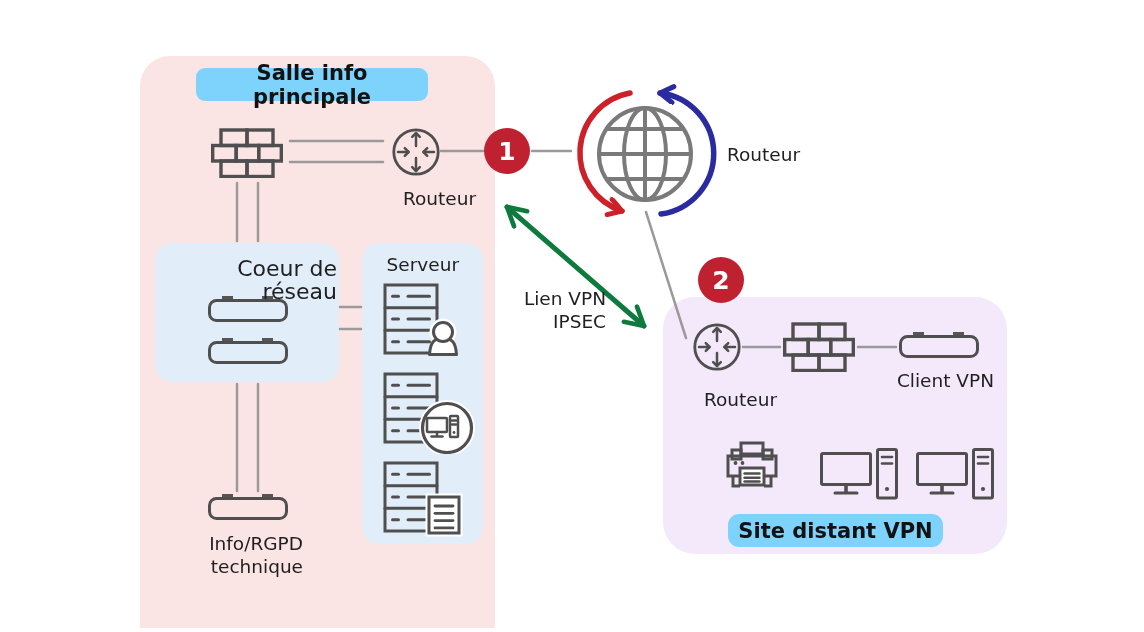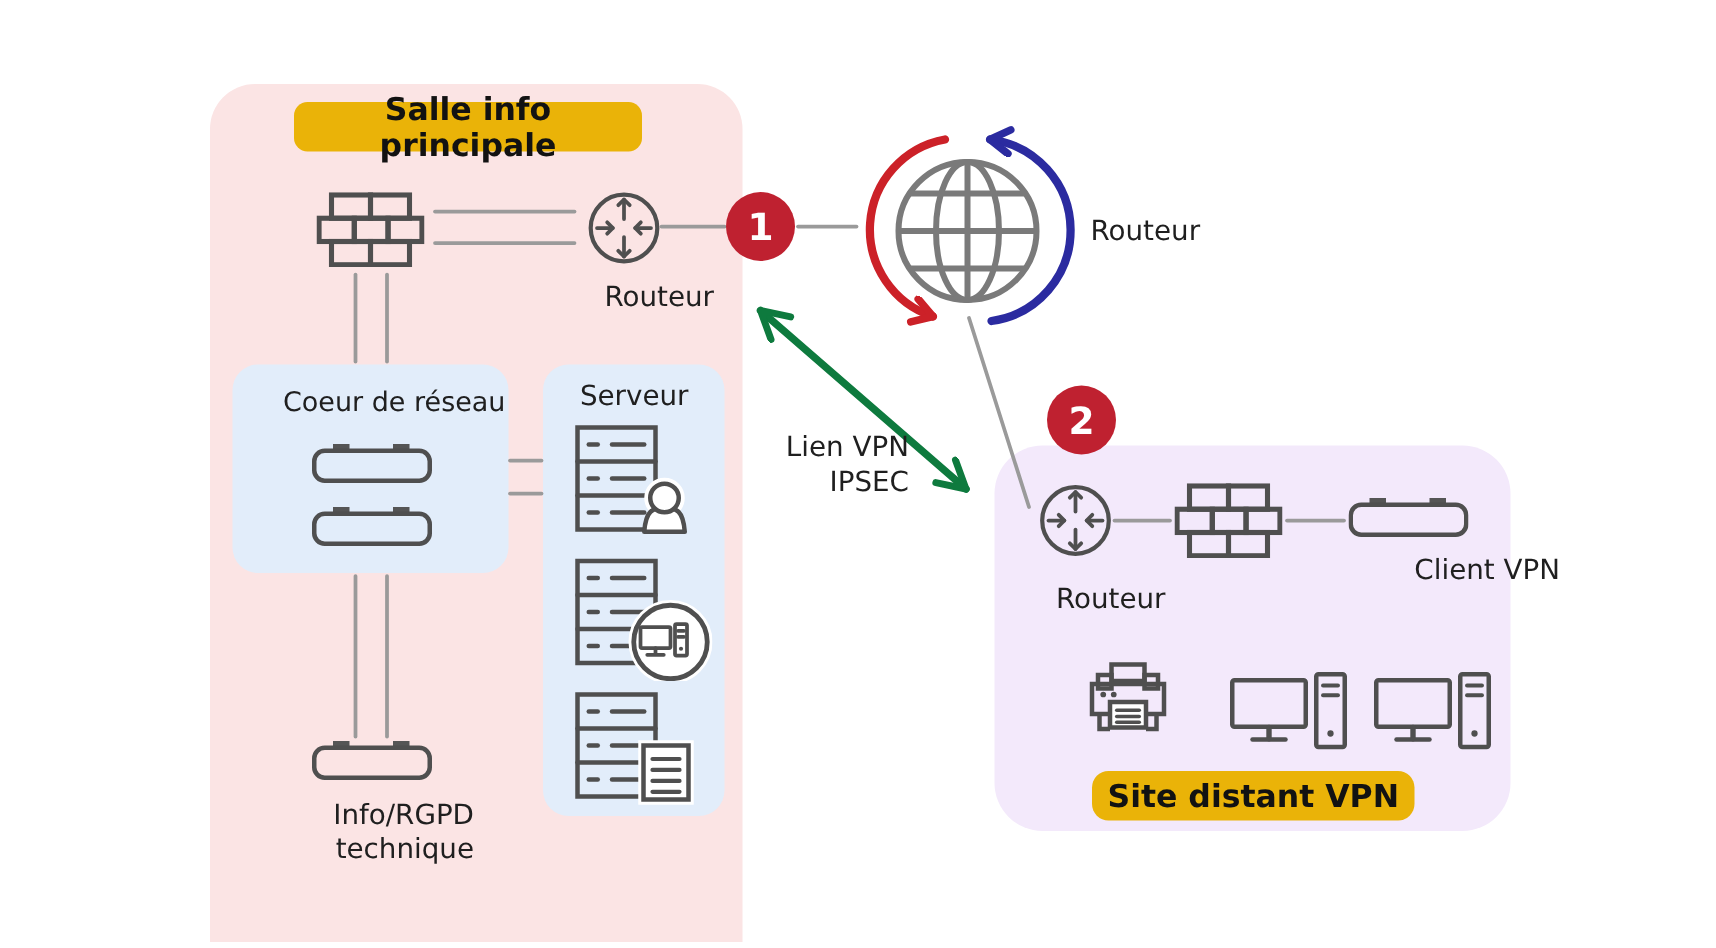--- a/index.html
+++ b/index.html
@@ -13,21 +13,21 @@
     --text:#1d1d1d;
   }
   *{margin:0;padding:0;box-sizing:border-box;}
   body{background:#fff;font-family:"DejaVu Sans",sans-serif;color:var(--text);}
   .canvas{position:relative;width:1144px;height:632px;background:#fff;overflow:hidden;}
   .region{position:absolute;}
   .region-main{left:140px;top:56px;width:355px;height:572px;background:var(--main-room-bg);border-radius:30px 30px 0 0;}
   .region-core{left:155px;top:243px;width:184px;height:139px;background:var(--inner-box-bg);border-radius:17px;}
   .region-server{left:362px;top:243px;width:121px;height:301px;background:var(--inner-box-bg);border-radius:17px;}
   .region-remote{left:663px;top:297px;width:344px;height:257px;background:var(--remote-site-bg);border-radius:32px;}
-  .pill{position:absolute;background:#eab308;border-radius:9px;font-weight:bold;font-size:21px;text-align:center;color:#121212;display:flex;align-items:center;justify-content:center;}
+  .pill{position:absolute;background:#7dd3fc;border-radius:9px;font-weight:bold;font-size:21px;text-align:center;color:#121212;display:flex;align-items:center;justify-content:center;}
   .pill-main{left:196px;top:68px;width:232px;height:33px;}
   .pill-remote{left:728px;top:514px;width:215px;height:33px;border-radius:11px;}
   .lbl{position:absolute;font-size:18.5px;color:#1f1f1f;text-align:right;line-height:23px;}
   .lbl-left{text-align:left;}
   .badge{position:absolute;width:46px;height:46px;border-radius:50%;background:var(--badge-bg);color:#fff;font-weight:bold;font-size:25px;display:flex;align-items:center;justify-content:center;z-index:5;}
   svg.icon{position:absolute;z-index:4;overflow:visible;}
   #connector-layer{position:absolute;left:0;top:0;z-index:2;}
   .region{z-index:1;}
   .lbl,.pill{z-index:6;}
 </style>
@@ -259,25 +259,25 @@
 
   <div class="pill pill-main">
     <span>Salle info principale</span>
   </div>
   <div class="lbl" style="left:356px;top:187px;width:120px">Routeur</div>
   <div class="lbl lbl-left" style="left:727px;top:143px;width:110px">Routeur</div>
   <div class="lbl" style="left:494px;top:287px;width:112px">
     <div>Lien VPN</div>
     <div>IPSEC</div>
   </div>
-  <div class="lbl" style="left:157px;top:257px;width:180px;font-size:18px">Coeur de réseau</div>
+  <div class="lbl" style="left:157px;top:257px;width:180px;font-size:22px">Coeur de réseau</div>
   <div class="lbl" style="left:362px;top:253px;width:97px">Serveur</div>
-  <div class="lbl" style="left:190px;top:532px;width:126px">
+  <div class="lbl" style="left:177px;top:532px;width:126px">
     <div>Info/RGPD</div>
     <div>technique</div>
   </div>
   <div class="lbl" style="left:659px;top:388px;width:118px">Routeur</div>
-  <div class="lbl" style="left:922px;top:369px;width:118px">Client VPN</div>
+  <div class="lbl" style="left:876px;top:369px;width:118px">Client VPN</div>
   <div class="pill pill-remote">
     <span>Site distant VPN</span>
   </div>
 
 </div>
 
 </body></html>

